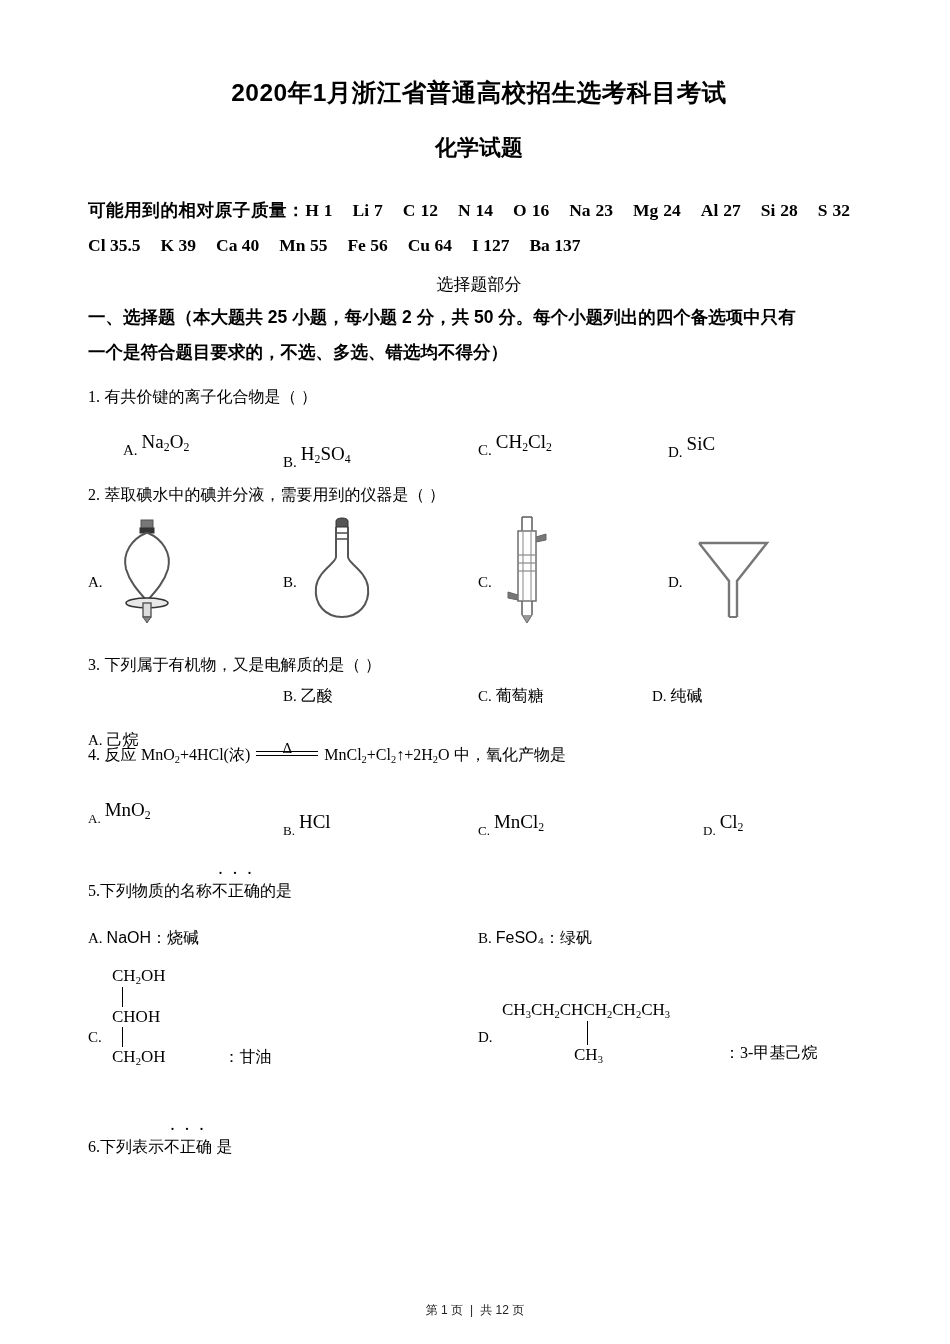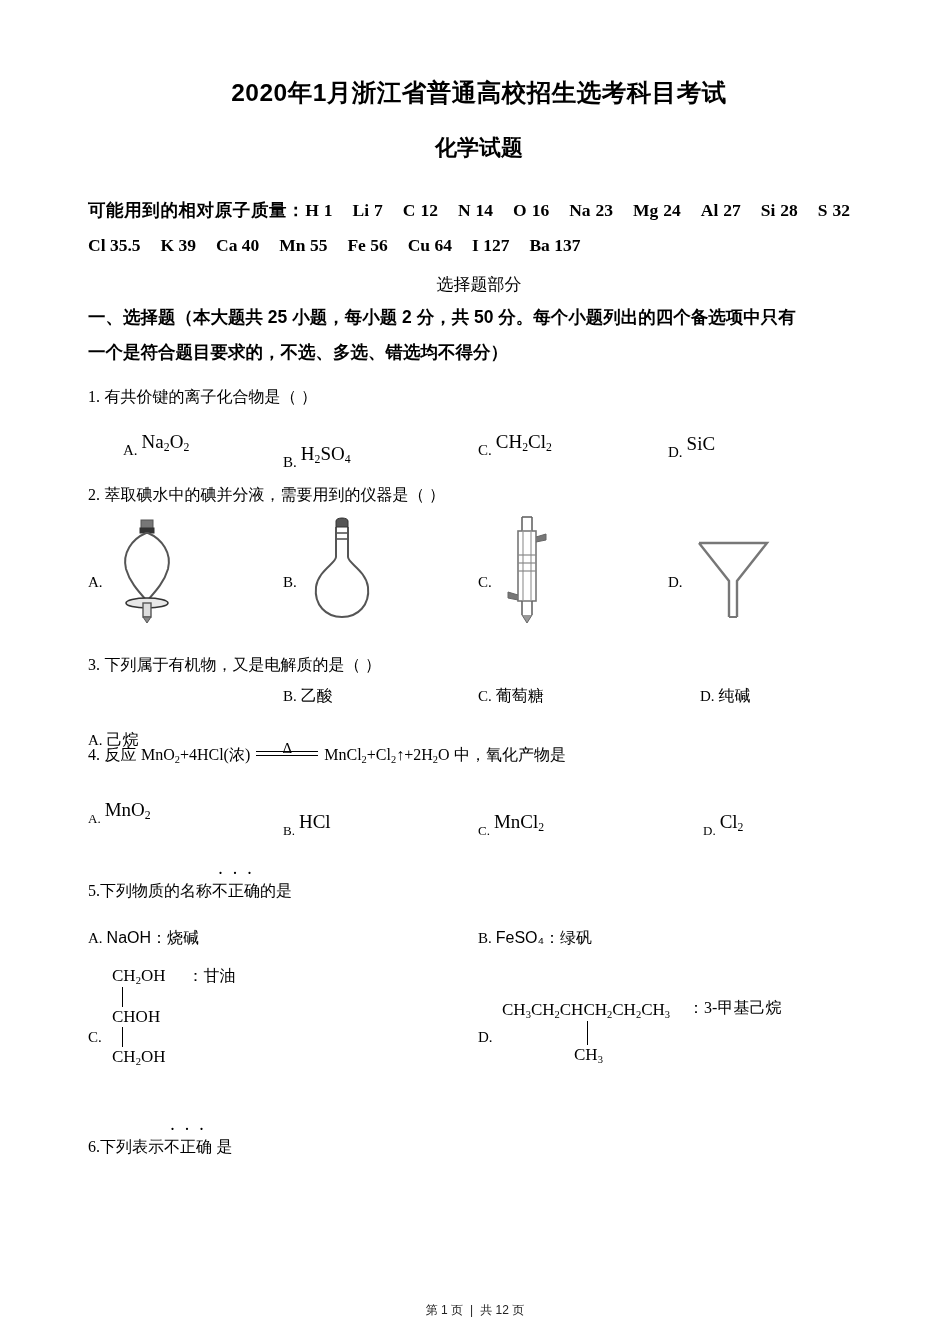--- a/index.html
+++ b/index.html
@@ -173,21 +173,22 @@
   .struct sub { font-size: 0.62em; vertical-align: -0.28em; }
   .bondv {
     display: block;
     width: 1px;
     height: 20px;
     background: #000;
     margin-left: 10px;
   }
   .struct-wrap {
     display: inline-flex;
-    align-items: flex-start;
+    align-items: flex-end;
+    gap: 36px;
   }
 
   
   .apparatus {
     position: absolute;
   }
 
   
   .footer {
     position: absolute;
@@ -325,21 +326,21 @@
       <span class="txt-cn">己烷</span>
     </div>
     <div class="opt" style="left:195px; top:0px;">
       <span class="lbl">B.</span>
       <span class="txt-cn">乙酸</span>
     </div>
     <div class="opt" style="left:390px; top:0px;">
       <span class="lbl">C.</span>
       <span class="txt-cn">葡萄糖</span>
     </div>
-    <div class="opt" style="left:612px; top:0px;">
+    <div class="opt" style="left:564px; top:0px;">
       <span class="lbl">D.</span>
       <span class="txt-cn">纯碱</span>
     </div>
   </div>
 
   <div class="q" style="position:absolute; left:88px; top:742px;">
     <span class="num">4.</span>
     <span>反应</span>
     <span class="reaction">
       <span>MnO<sub style="font-size:0.65em;vertical-align:-0.25em;">2</sub>+4HCl(浓)</span><span class="rxn-arrow">

